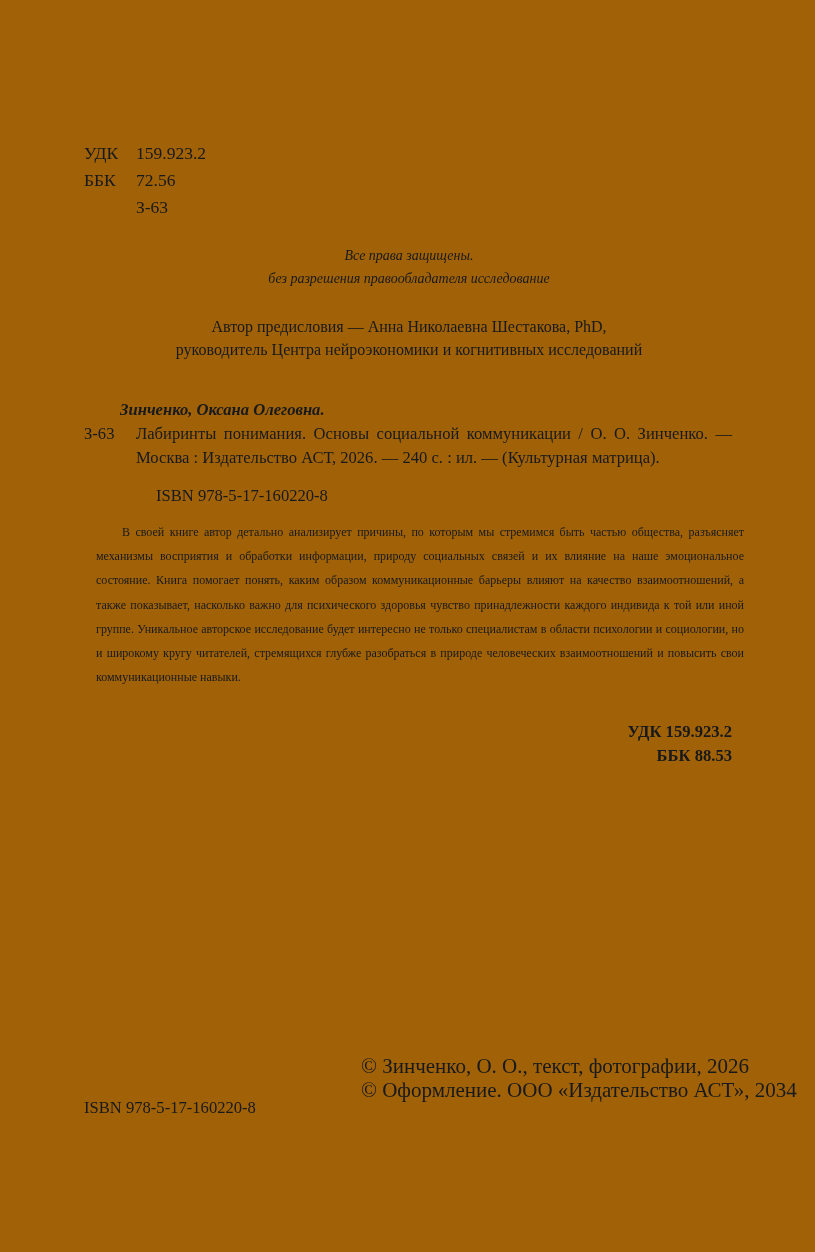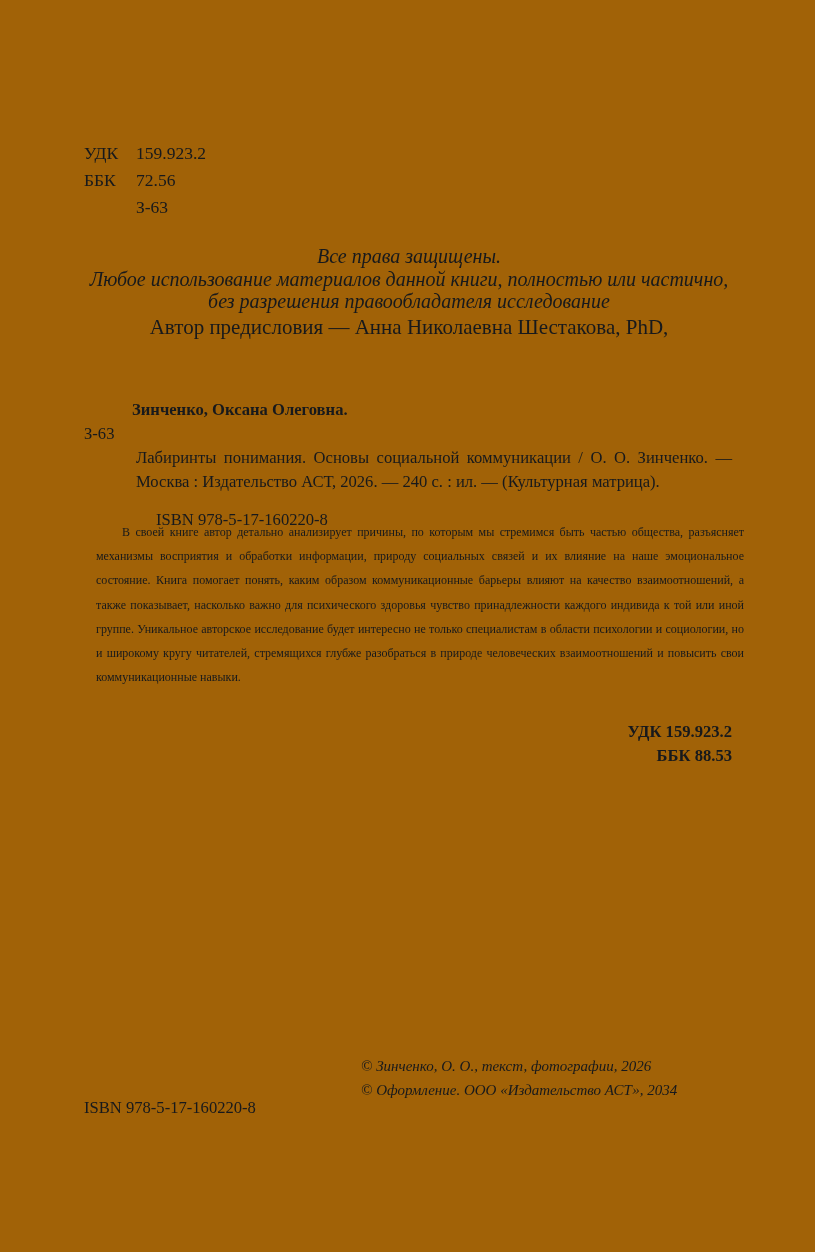--- a/index.html
+++ b/index.html
@@ -39,58 +39,58 @@
   }
 
   
   .rights {
     position: absolute;
     left: 84px;
     top: 245px;
     width: 650px;
     text-align: center;
     font-style: italic;
-    font-size: 20px;
+    font-size: 14px;
     line-height: 22.5px;
   }
   .rights .line { display: block; }
 
   
   .credit {
     position: absolute;
     left: 84px;
     top: 316px;
     width: 650px;
     text-align: center;
-    font-size: 21px;
+    font-size: 16px;
     line-height: 22.5px;
   }
   .credit .line { display: block; }
 
   
   .biblio {
     position: absolute;
     left: 84px;
     top: 398px;
     width: 648px;
     font-size: 16.6px;
     line-height: 24px;
   }
   .biblio .author {
     font-weight: bold;
-    margin-left: 48px;
+    margin-left: 36px;
     display: block;
+    font-style: italic;
   }
   .biblio .desc {
     display: block;
     position: relative;
     text-align: justify;
     text-align-last: left;
     margin-left: 52px;
-    margin-top: 24px;
   }
   .biblio .sidecode {
     position: absolute;
     left: 0;
     top: 24px;
     width: 52px;
     font-size: 16.6px;
   }
   .biblio .isbn {
     display: block;
@@ -122,23 +122,22 @@
     font-size: 16.6px;
     line-height: 24px;
   }
   .classification-bottom .line { display: block; }
 
   
   .copyright {
     position: absolute;
     left: 361px;
     top: 1055px;
-    font-size: 15px;
+    font-size: 21px;
     line-height: 23.8px;
-    font-style: italic;
   }
   .copyright .line { display: block; white-space: nowrap; }
 
   .isbn-bottom {
     position: absolute;
     left: 84px;
     top: 1096px;
     font-size: 16.6px;
     line-height: 23.8px;
   }
@@ -149,26 +148,26 @@
 <div class="page">
 
   <div class="classification">
     <span class="row"><span class="cls-label">УДК</span><span>159.923.2</span></span>
     <span class="row"><span class="cls-label">ББК</span><span>72.56</span></span>
     <span class="row"><span class="cls-code-indent"></span><span>З-63</span></span>
   </div>
 
   <div class="rights">
     <span class="line">Все права защищены.</span>
-    <span class="line">Любое использование материалов данной книги, полностью или частично,</span>
     <span class="line">без разрешения правообладателя исследование</span>
   </div>
 
   <div class="credit">
     <span class="line">Автор предисловия — Анна Николаевна Шестакова, PhD,</span>
+    <span class="line">руководитель Центра нейроэкономики и когнитивных исследований</span>
   </div>
 
   <div class="biblio">
     <span class="author">Зинченко, Оксана Олеговна.</span>
     <span class="sidecode">З-63</span>
     <span class="desc">Лабиринты понимания. Основы социальной коммуникации / О. О. Зин­ченко. — Москва : Издательство АСТ, 2026. — 240 с. : ил. — (Культурная матрица).</span>
     <span class="isbn">ISBN 978-5-17-160220-8</span>
   </div>
 
   <div class="annotation">В своей книге автор детально анализирует причины, по которым мы стремим­ся быть частью общества, разъясняет механизмы восприятия и обработки информа­ции, природу социальных связей и их влияние на наше эмоциональное состояние. Книга помогает понять, каким образом коммуникационные барьеры влияют на ка­чество взаимоотношений, а также показывает, насколько важно для психического здоровья чувство принадлежности каждого индивида к той или иной группе. Уни­кальное авторское исследование будет интересно не только специалистам в области психологии и социологии, но и широкому кругу читателей, стремящихся глубже разобраться в природе человеческих взаимоотношений и повысить свои коммуни­кационные навыки.</div>

